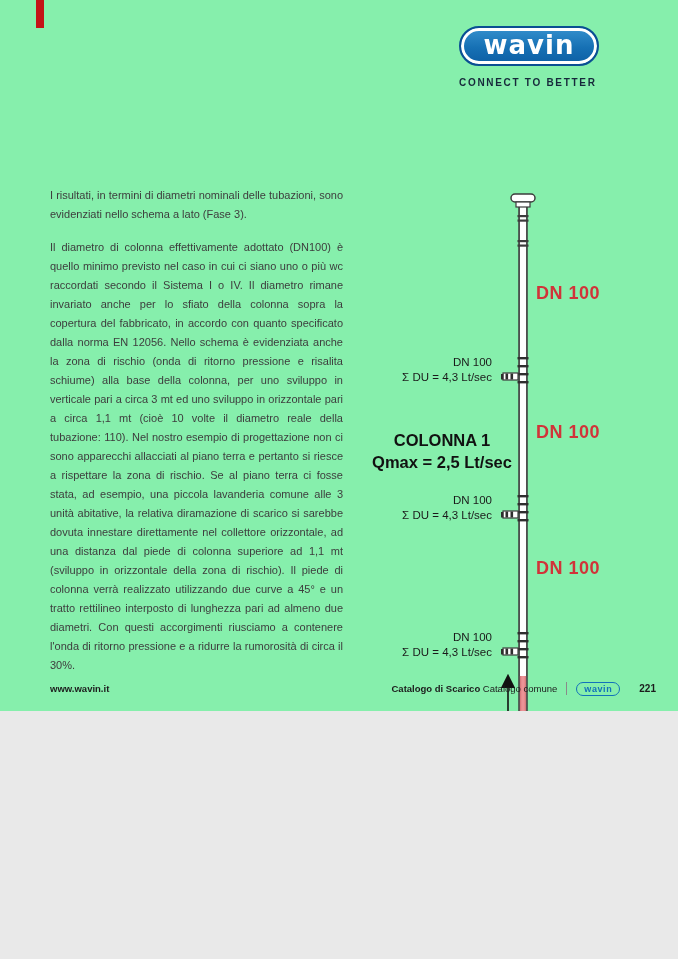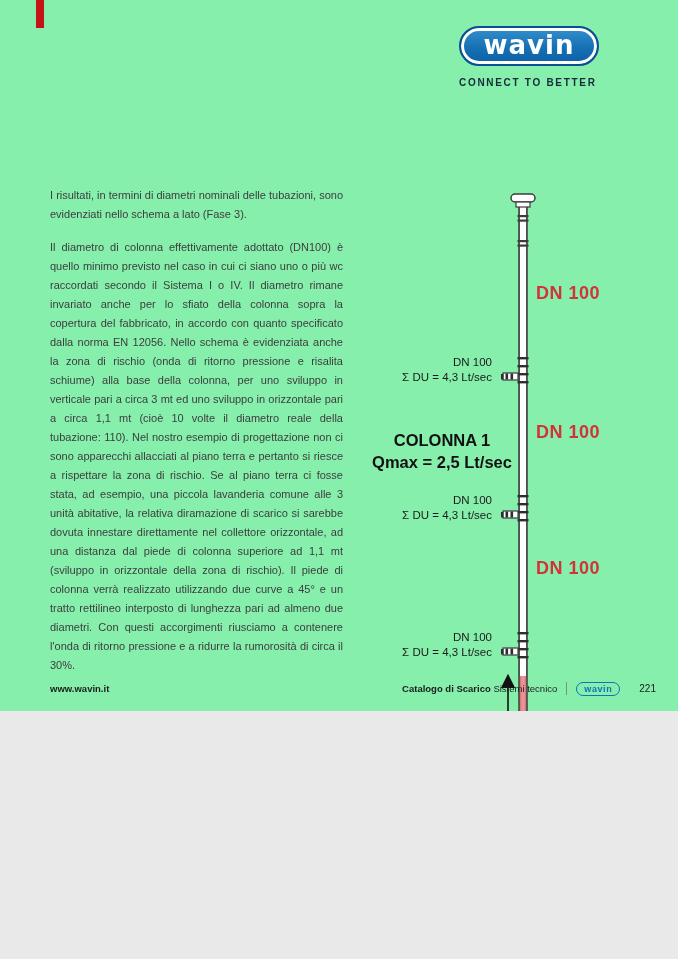--- a/index.html
+++ b/index.html
@@ -46,21 +46,21 @@
 
   
   .footer{position:absolute;left:50px;right:22px;bottom:15px;height:15px;
     display:flex;align-items:center;font-size:9.5px;color:#1c1c1c;}
   .footer .website{font-weight:bold;}
   .footer .right{margin-left:auto;display:flex;align-items:center;gap:9px;}
   .footer .doc b{font-weight:bold;}
   .footer .divider{width:1px;height:13px;background:#8a8a8a;}
   .mini-logo{border:1.5px solid #1272ba;border-radius:9px;padding:0 7px;
     color:#1272ba;font-weight:bold;font-size:9px;letter-spacing:0.6px;line-height:12px;}
-  .footer .pageno{font-weight:normal;margin-left:10px;font-size:10px;}
+  .footer .pageno{font-weight:bold;margin-left:10px;font-size:10px;}
 </style>
 </head>
 <body>
 
 <div class="page">
 
   <div class="edge-tab"></div>
 
   <div class="logo-wrap">
     <div class="logo-capsule">
@@ -165,21 +165,21 @@
 
     <div class="dim-v">~ 3 mt.</div>
     <div class="dim-h">~ 1,1 mt.</div>
   </div>
 
   <div class="footer">
     <span class="website">www.wavin.it</span>
     <span class="right">
       <span class="doc">
         <b>Catalogo di Scarico</b>
-        <span>Sistemi tecnico</span>
+        <span>Catalogo comune</span>
       </span>
       <span class="divider"></span>
       <span class="mini-logo">wavin</span>
       <span class="pageno">221</span>
     </span>
   </div>
 
 </div>
 
 </body></html>

